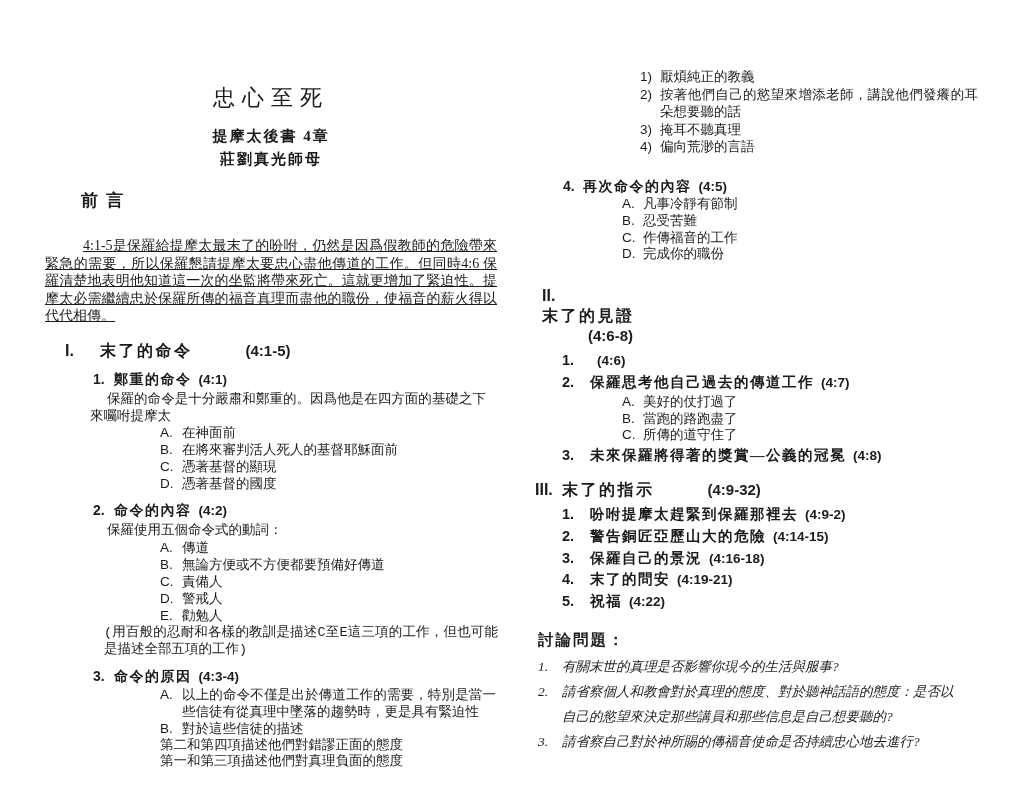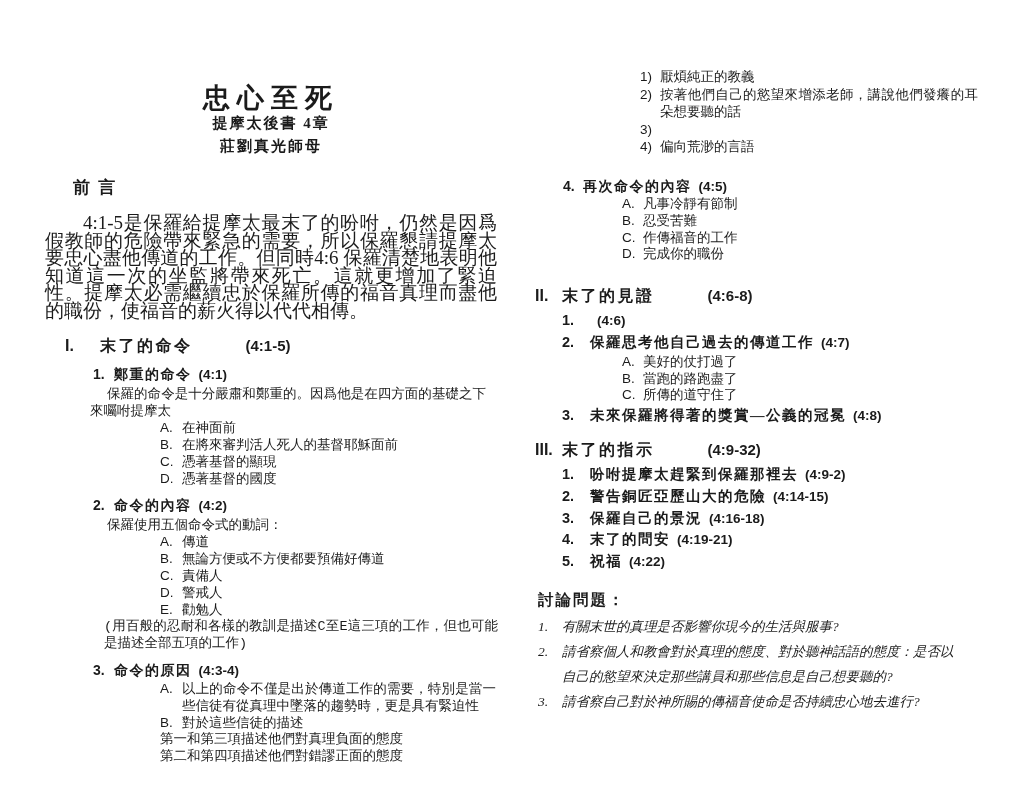--- a/index.html
+++ b/index.html
@@ -12,30 +12,30 @@
     color: #1b1b1b;
     font-family: "Liberation Serif", serif;
     overflow: hidden;
   }
   .col-left  { position: absolute; left: 45px;  top: 78px; width: 452px; }
   .col-right { position: absolute; left: 535px; top: 68px; width: 472px; }
 
   
   .title-block { text-align: center; margin-top: 4px; }
   .doc-title {
-    font-size: 27px; font-weight: bold; letter-spacing: 7px; line-height: 32px;
-  }
-  .doc-subtitle { font-size: 15px; font-weight: bold; letter-spacing: 2px; line-height: 19px; }
+    font-size: 22px; font-weight: normal; letter-spacing: 7px; line-height: 32px;
+  }
+  .doc-subtitle { font-size: 15px; font-weight: bold; letter-spacing: 2px; margin-top: 13px; line-height: 19px; }
   .doc-author   { font-size: 15px; font-weight: bold; letter-spacing: 2px; margin-top: 4px;  line-height: 19px; }
 
   
-  .preface-heading { font-size: 17px; font-weight: bold; letter-spacing: 2px; margin: 21px 0 0 28px; line-height: 21px; }
+  .preface-heading { font-size: 17px; font-weight: bold; letter-spacing: 2px; margin: 21px 0 0 36px; line-height: 21px; }
   .preface-text {
-    margin: 16px 0 0 0; font-size: 19px; line-height: 17.6px;
-    text-align: justify; text-indent: 38px; width: 452px;
+    margin: 26px 0 0 0; font-size: 14px; line-height: 17.6px;
+    text-align: justify; text-indent: 38px; width: 452px; text-decoration: underline;
   }
 
   
   .l1-heading { display: flex; align-items: baseline; font-weight: bold; font-size: 16px; line-height: 20px; }
   .col-left .l1-heading { margin-left: 20px; margin-top: 16px; }
   .col-right .l1-heading { margin-left: 0; }
   .l1-num { width: 35px; flex: none; font-family: "Liberation Sans", sans-serif; font-weight: bold; }
   .col-right .l1-num { width: 27px; }
   .l1-title { letter-spacing: 2.5px; font-family: Liberation Serif, serif; }
   .ref { font-family: "Liberation Sans", sans-serif; font-weight: 600; margin-left: 7px; white-space: nowrap; }
@@ -69,21 +69,21 @@
 
   
   .paren-list { margin-left: 105px; }
   .paren-row { display: flex; font-size: 13.5px; line-height: 17.6px; }
   .paren-label { width: 20px; flex: none; font-family: "Liberation Sans", sans-serif; }
   .paren-text { width: 318px; text-align: justify; }
 
   .col-right .item4-heading { margin-left: 28px; margin-top: 21px; }
   .col-right .item4-heading .l2-num { width: 20px; }
 
-  .sec2-heading { margin-top: 23px; }
+  .sec2-heading { margin-top: 23px; flex-direction: column; }
   .sec3-heading { margin-top: 13px; }
 
   
   .r-items { margin-left: 27px; margin-top: 4px; }
   .r-item { display: flex; align-items: baseline; font-weight: bold; font-size: 14.5px; line-height: 21.8px; }
   .r-num { width: 28px; flex: none; font-family: "Liberation Sans", sans-serif; }
   .r-title { letter-spacing: 1.5px; }
   .r-item .ref { font-size: 13.5px; }
 
   
@@ -190,42 +190,43 @@
     <span class="letter-label">A.</span>
     <span class="letter-text">以上的命令不僅是出於傳道工作的需要，特別是當一些信徒有從真理中墜落的趨勢時，更是具有緊迫性</span>
   </div>
 
   <div class="letter-row">
     <span class="letter-label">B.</span>
     <span class="letter-text">對於這些信徒的描述</span>
   </div>
 </div>
     <div class="extra-list">
+  <div class="extra-line">第二和第四項描述他們對錯謬正面的態度</div>
+
   <div class="extra-line">第一和第三項描述他們對真理負面的態度</div>
-
-  <div class="extra-line">第二和第四項描述他們對錯謬正面的態度</div>
 </div>
 
   </div>
 
   <div class="col-right">
 
     <div class="paren-list">
   <div class="paren-row">
     <span class="paren-label">1)</span>
     <span class="paren-text">厭煩純正的教義</span>
   </div>
 
   <div class="paren-row">
     <span class="paren-label">2)</span>
     <span class="paren-text">按著他們自己的慾望來增添老師，講說他們發癢的耳朵想要聽的話</span>
   </div>
 
   <div class="paren-row">
     <span class="paren-label">3)</span>
+    <span class="paren-text">掩耳不聽真理</span>
   </div>
 
   <div class="paren-row">
     <span class="paren-label">4)</span>
     <span class="paren-text">偏向荒渺的言語</span>
   </div>
 </div>
 
     <div class="l2-heading item4-heading">
       <span class="l2-num">4.</span>

